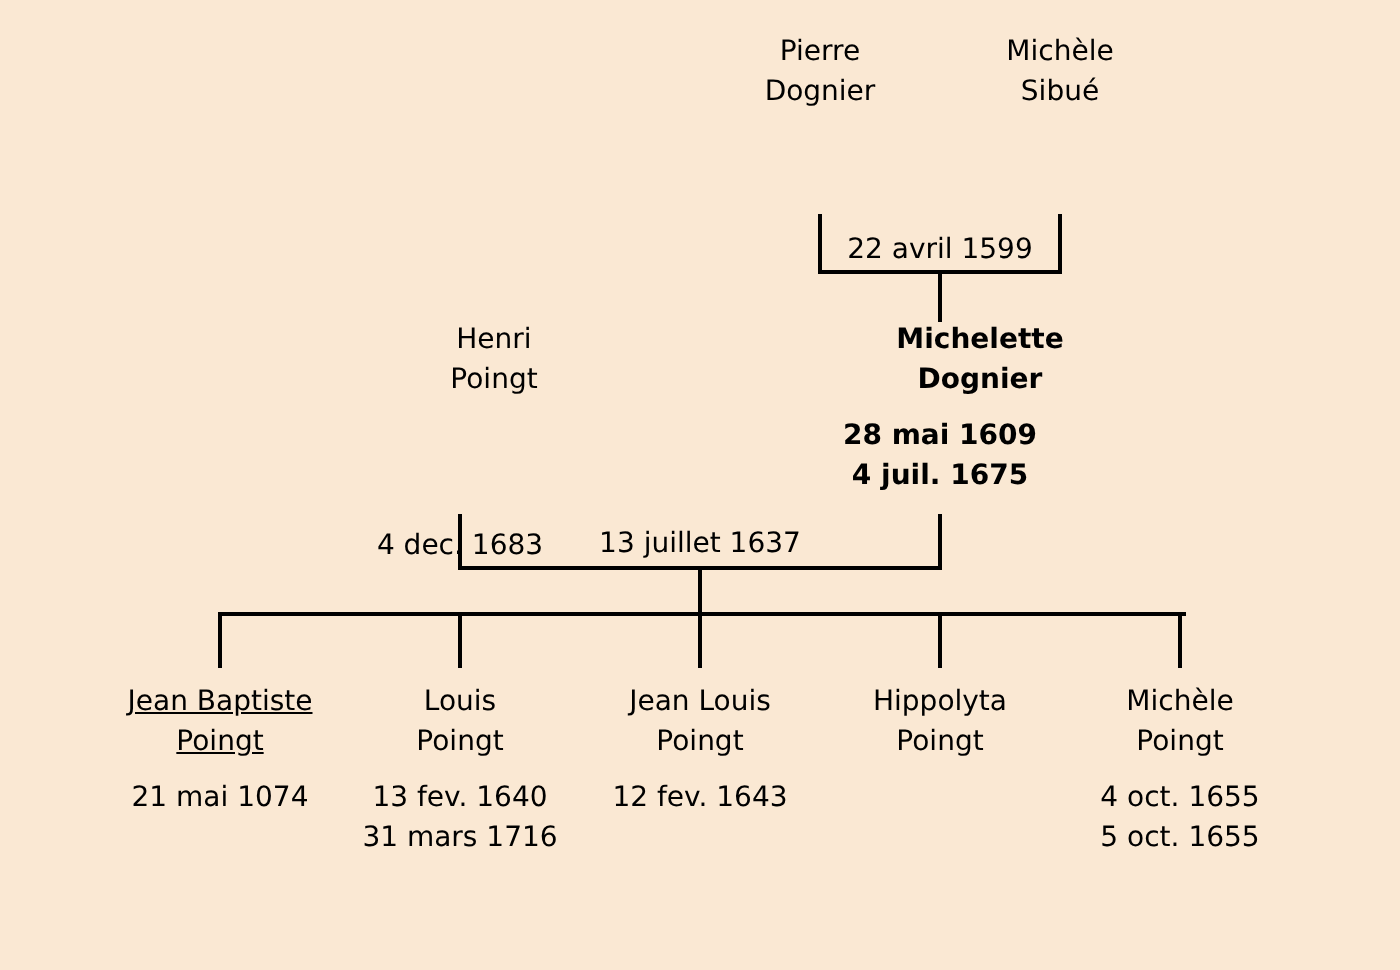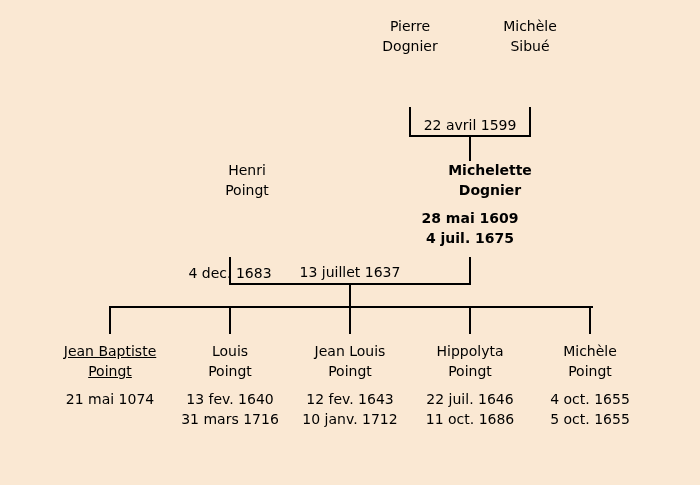--- a/index.html
+++ b/index.html
@@ -110,24 +110,19 @@
   <div class="node" style="left:110px;top:389px;">
     <div>21 mai 1074</div>
     <div></div>
   </div>
   <div class="node" style="left:230px;top:389px;">
     <div>13 fev. 1640</div>
     <div>31 mars 1716</div>
   </div>
   <div class="node" style="left:350px;top:389px;">
     <div>12 fev. 1643</div>
-    <div>10 janv. 1712</div>
-  </div>
-  <div class="node" style="left:470px;top:389px;">
-    <div>22 juil. 1646</div>
-    <div>11 oct. 1686</div>
   </div>
   <div class="node" style="left:590px;top:389px;">
     <div>4 oct. 1655</div>
     <div>5 oct. 1655</div>
   </div>
 
 </div>
 
 </body></html>

